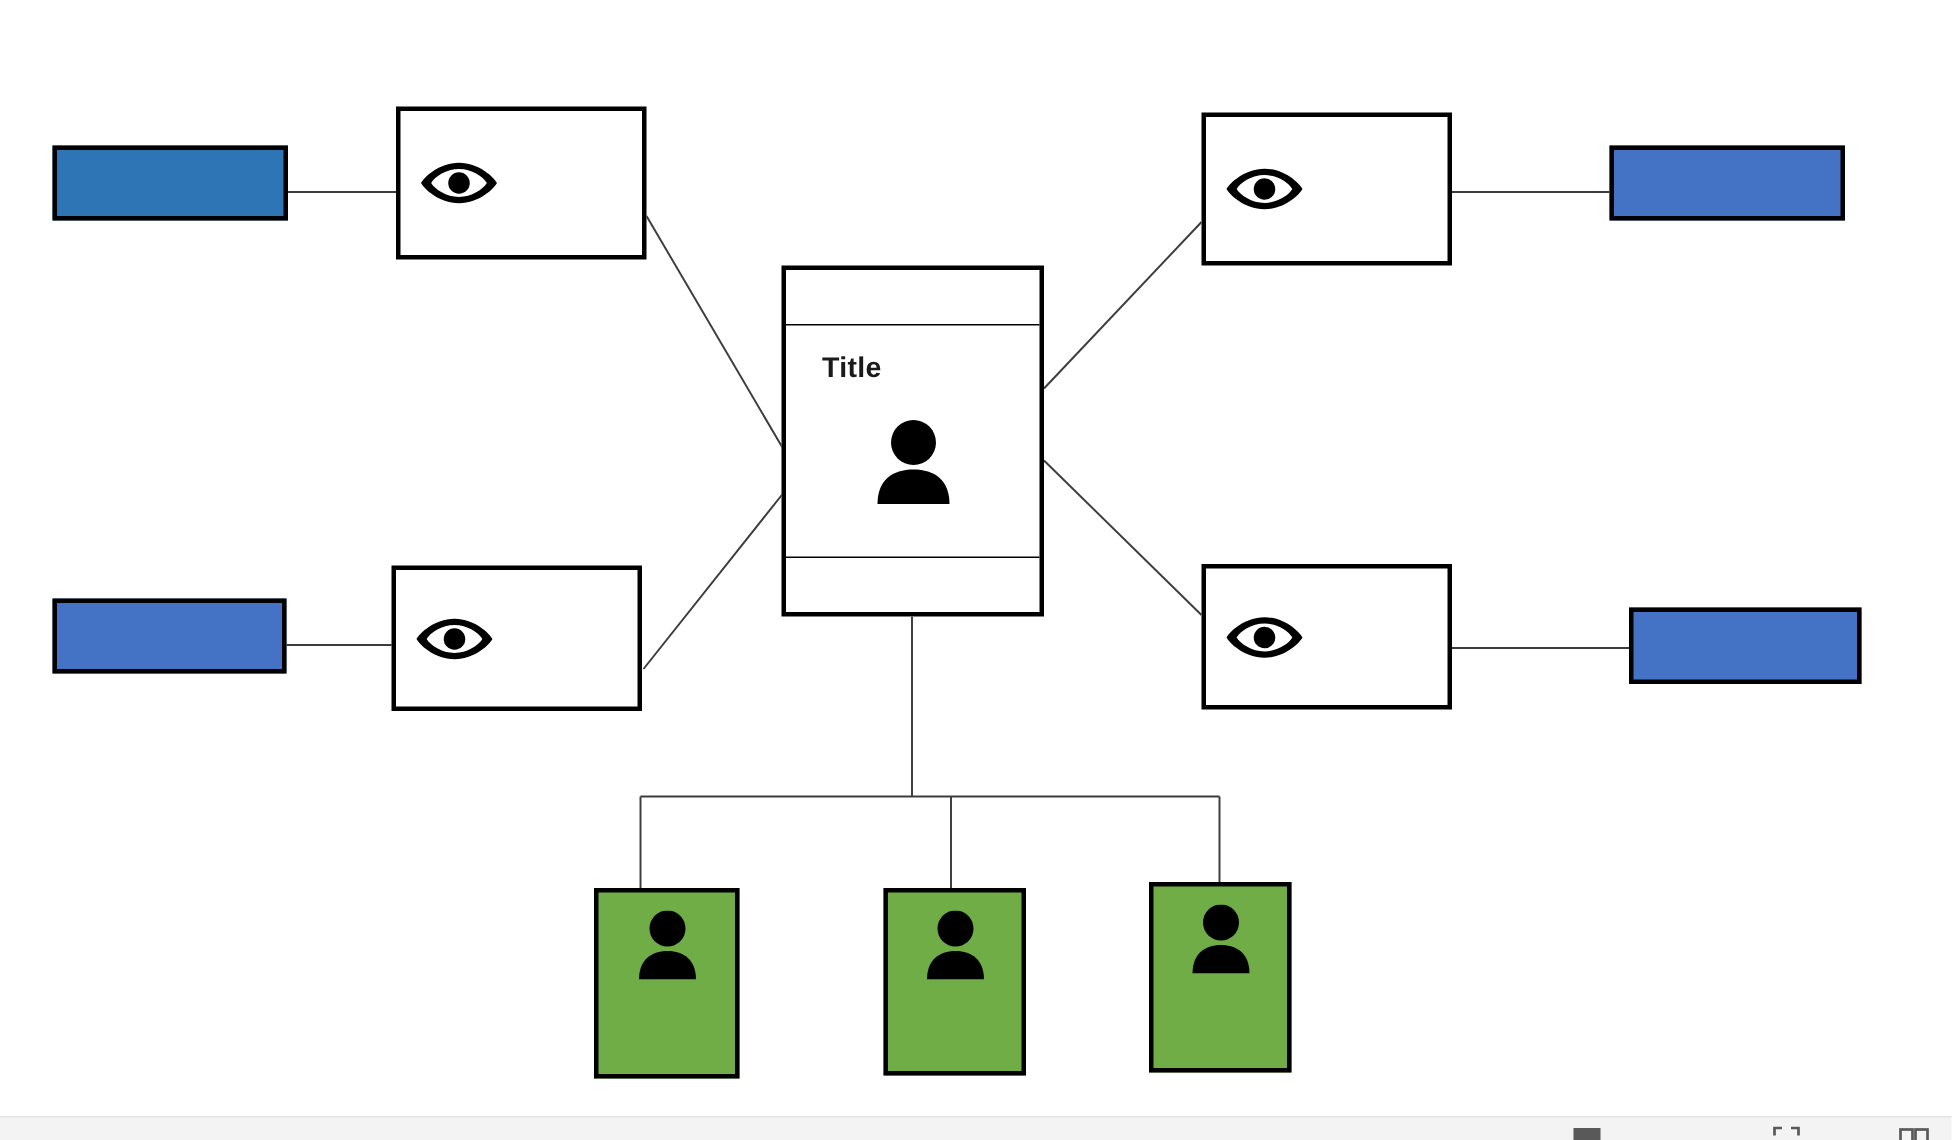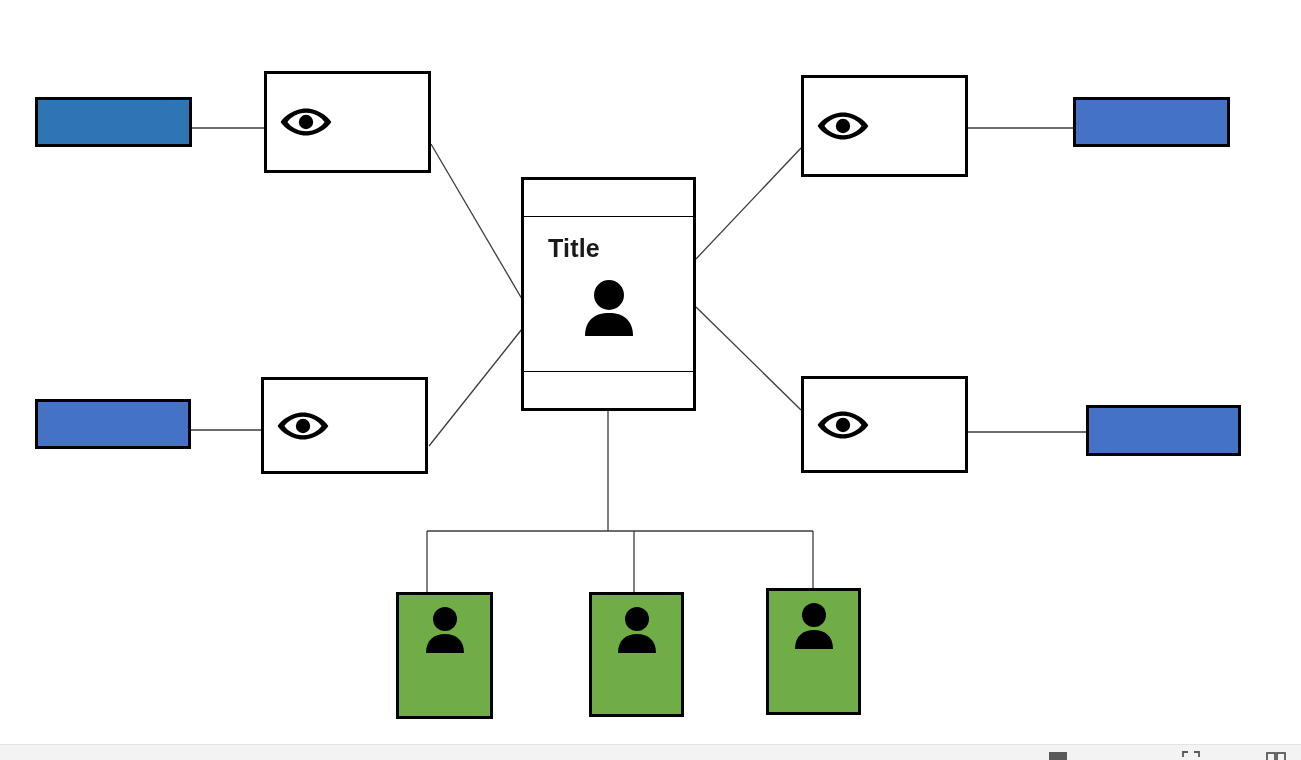--- a/index.html
+++ b/index.html
@@ -77,21 +77,21 @@
     position: absolute;
     left: 0;
     width: 100%;
     height: 0;
     border-top: 1.6px solid #000000;
   }
   .card-title {
     position: absolute;
     left: 24px;
     top: 56px;
-    font-size: 25px;
+    font-size: 19px;
     font-weight: bold;
     color: #1a1a1a;
     letter-spacing: 0.2px;
     line-height: 1;
   }
   .card-person {
     position: absolute;
     left: 50%;
     top: 100px;
     transform: translateX(-50%);

